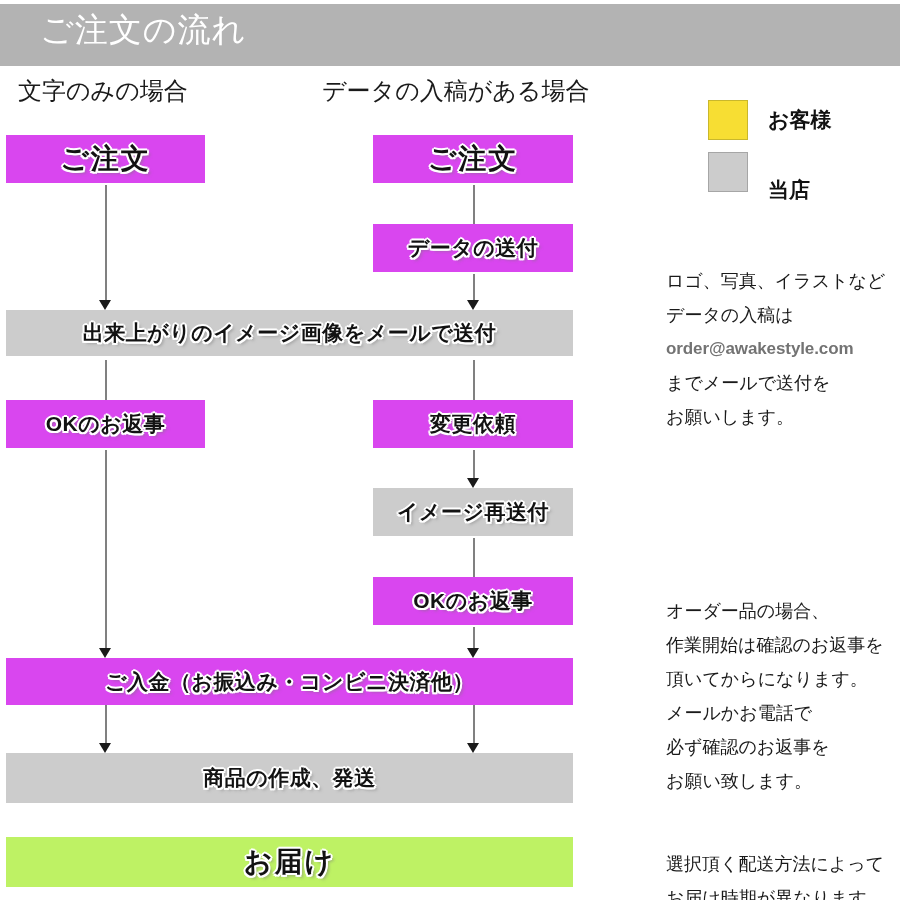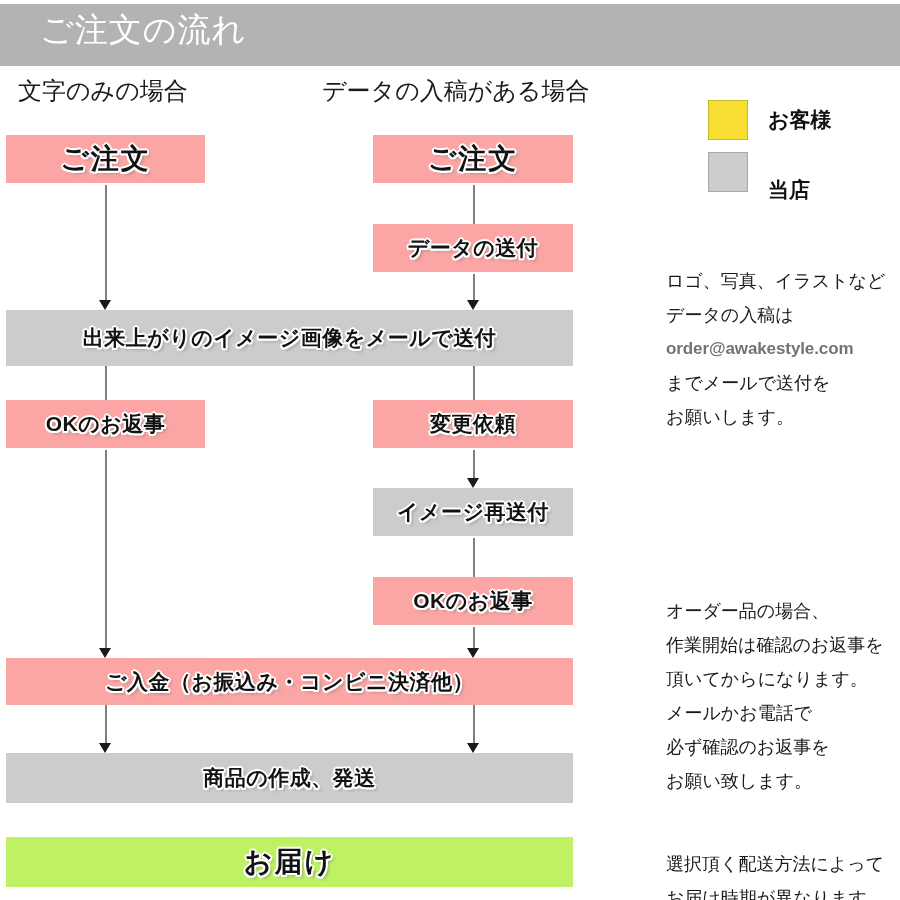--- a/index.html
+++ b/index.html
@@ -75,21 +75,21 @@
        0 2px 0 #ffffff,
        2px 0 0 #ffffff,
        0 -2px 0 #ffffff,
       -2px 0 0 #ffffff,
        3px 3px 3px rgba(120,120,120,0.55);
   }
   .box-label.big {
     font-size: 28px;
     letter-spacing: 2px;
   }
-  .box.yellow { background: #fca5a5; }
+  .box.yellow { background: #d946ef; }
   .box.gray   { background: #cccccc; }
   .box.green  { background: #bef264; }
 
   
   .arrow {
     position: absolute;
     width: 13px;
   }
   .arrow .shaft {
     position: absolute;
@@ -240,21 +240,21 @@
   <div class="arrow" style="left:467px; top:627px; height:31px;">
     <div class="shaft"></div>
     <div class="head"></div>
   </div>
 
   <div class="arrow" style="left:467px; top:705px; height:48px;">
     <div class="shaft"></div>
     <div class="head"></div>
   </div>
 
-  <div class="box gray" style="left:6px; top:310px; width:567px; height:56px;">
+  <div class="box gray" style="left:6px; top:310px; width:567px; height:46px;">
     <span class="box-label">出来上がりのイメージ画像をメールで送付</span>
   </div>
 
   <div class="box yellow" style="left:6px; top:658px; width:567px; height:47px;">
     <span class="box-label">ご入金（お振込み・コンビニ決済他）</span>
   </div>
 
   <div class="box gray" style="left:6px; top:753px; width:567px; height:50px;">
     <span class="box-label">商品の作成、発送</span>
   </div>

